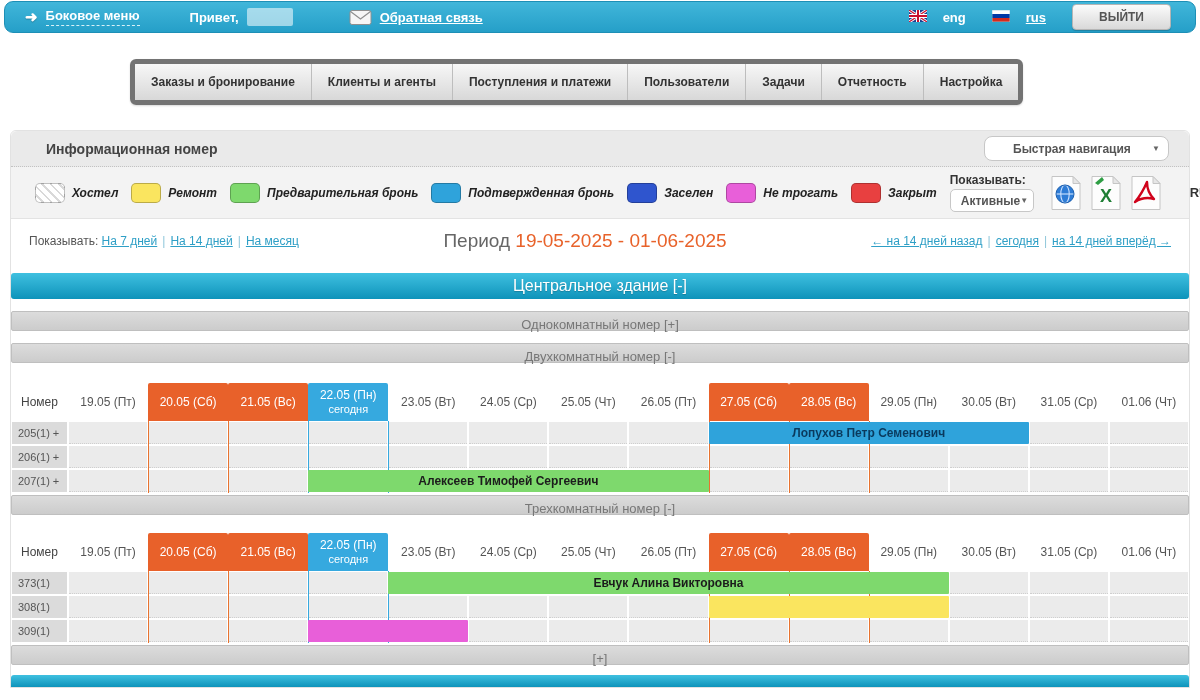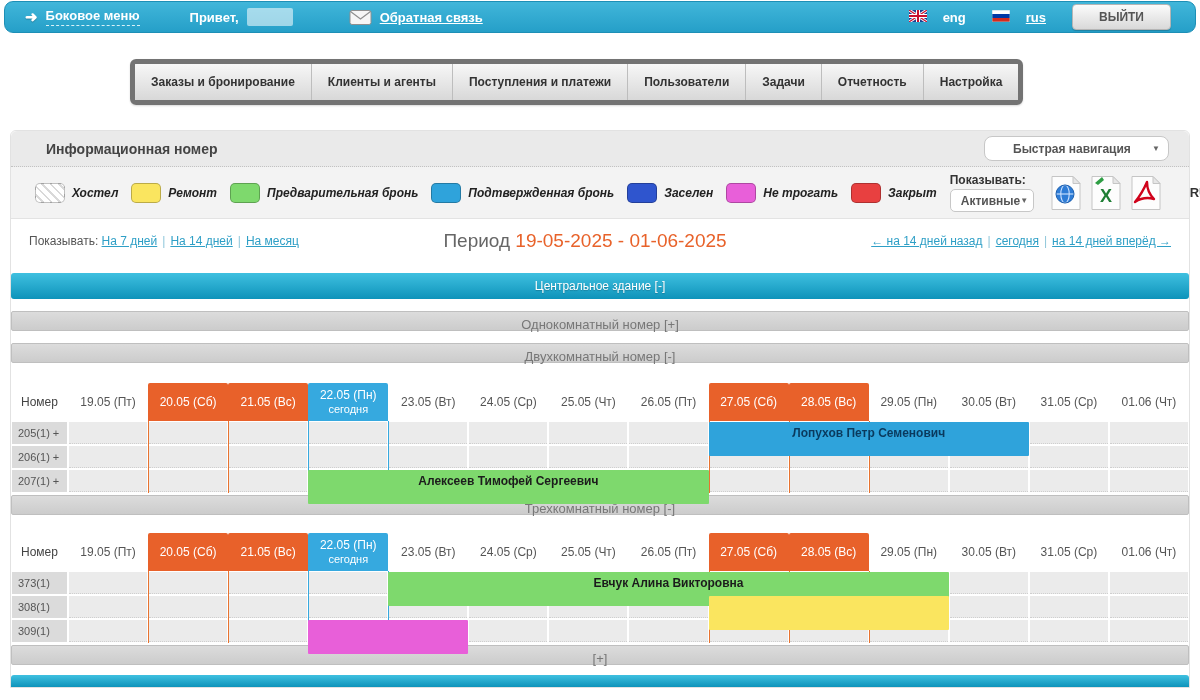--- a/index.html
+++ b/index.html
@@ -72,21 +72,21 @@
     padding:0 18px; font-size:12px; }
   .p-left { color:#555; white-space:nowrap; }
   .p-left a, .p-right a { color:#2e9fc6; text-decoration:underline; cursor:pointer; }
   .psep { color:#8fc6da; margin:0 5px; }
   .p-center { flex:1; text-align:center; font-size:19px; color:#666; }
   .p-center .pval { color:#e8622a; }
   .p-right { white-space:nowrap; }
 
   
   .building-bar { margin:10px 0 0 0; height:26px; line-height:26px; text-align:center;
-    color:#fff; font-size:12px; background:linear-gradient(#3fc0e0,#0e93ba);
+    color:#fff; font-size:16px; background:linear-gradient(#3fc0e0,#0e93ba);
     border-radius:3px; cursor:pointer; text-shadow:0 1px 1px rgba(0,0,0,.2); }
   .section-bar { margin:12px 0 0 0; height:20px; line-height:26px; text-align:center;
     color:#777; font-size:13px; background:linear-gradient(#dcdcdc,#cccccc);
     border:1px solid #bfbfbf; border-radius:2px; cursor:pointer; }
   .next-building { margin-top:10px; height:12px;
     background:linear-gradient(#3fc0e0,#0e93ba); border-radius:3px 3px 0 0; }
 
   
   .cal { margin-top:20px; }
   .cal.cal2 { margin-top:18px; }
@@ -98,21 +98,21 @@
   .ch-day.wknd { background:#e8612a; color:#fff; }
   .ch-day.today { background:#36a9df; color:#fff; }
   .ch-day .sub { font-size:11px; }
   .cal-rows { position:relative; }
   .cal-row { display:grid; grid-template-columns:57px repeat(14,1fr); height:24px;
     position:relative; }
   .room-label { background:#dbdbdb; margin:1px; font-size:11px; color:#555;
     display:flex; align-items:center; padding-left:6px; cursor:pointer; }
   .cell { background:#ebebeb; margin:1px; border-bottom:1px dotted #cfcfcf; }
   .vline { position:absolute; top:0; bottom:0; width:1px; z-index:2; }
-  .bar { position:absolute; top:1px; height:34px; line-height:22px; z-index:3;
+  .bar { position:absolute; top:1px; height:22px; line-height:22px; z-index:3;
     text-align:center; font-size:12px; font-weight:bold; color:#1c1c1c;
     border-radius:1px; overflow:hidden; white-space:nowrap; cursor:pointer; }
 </style>
 </head>
 <body>
 
 <div class="topbar">
   <span class="tb-arrow">➜</span>
   <a class="tb-menu">Боковое меню</a>
   <span class="tb-greet">Привет,</span>

